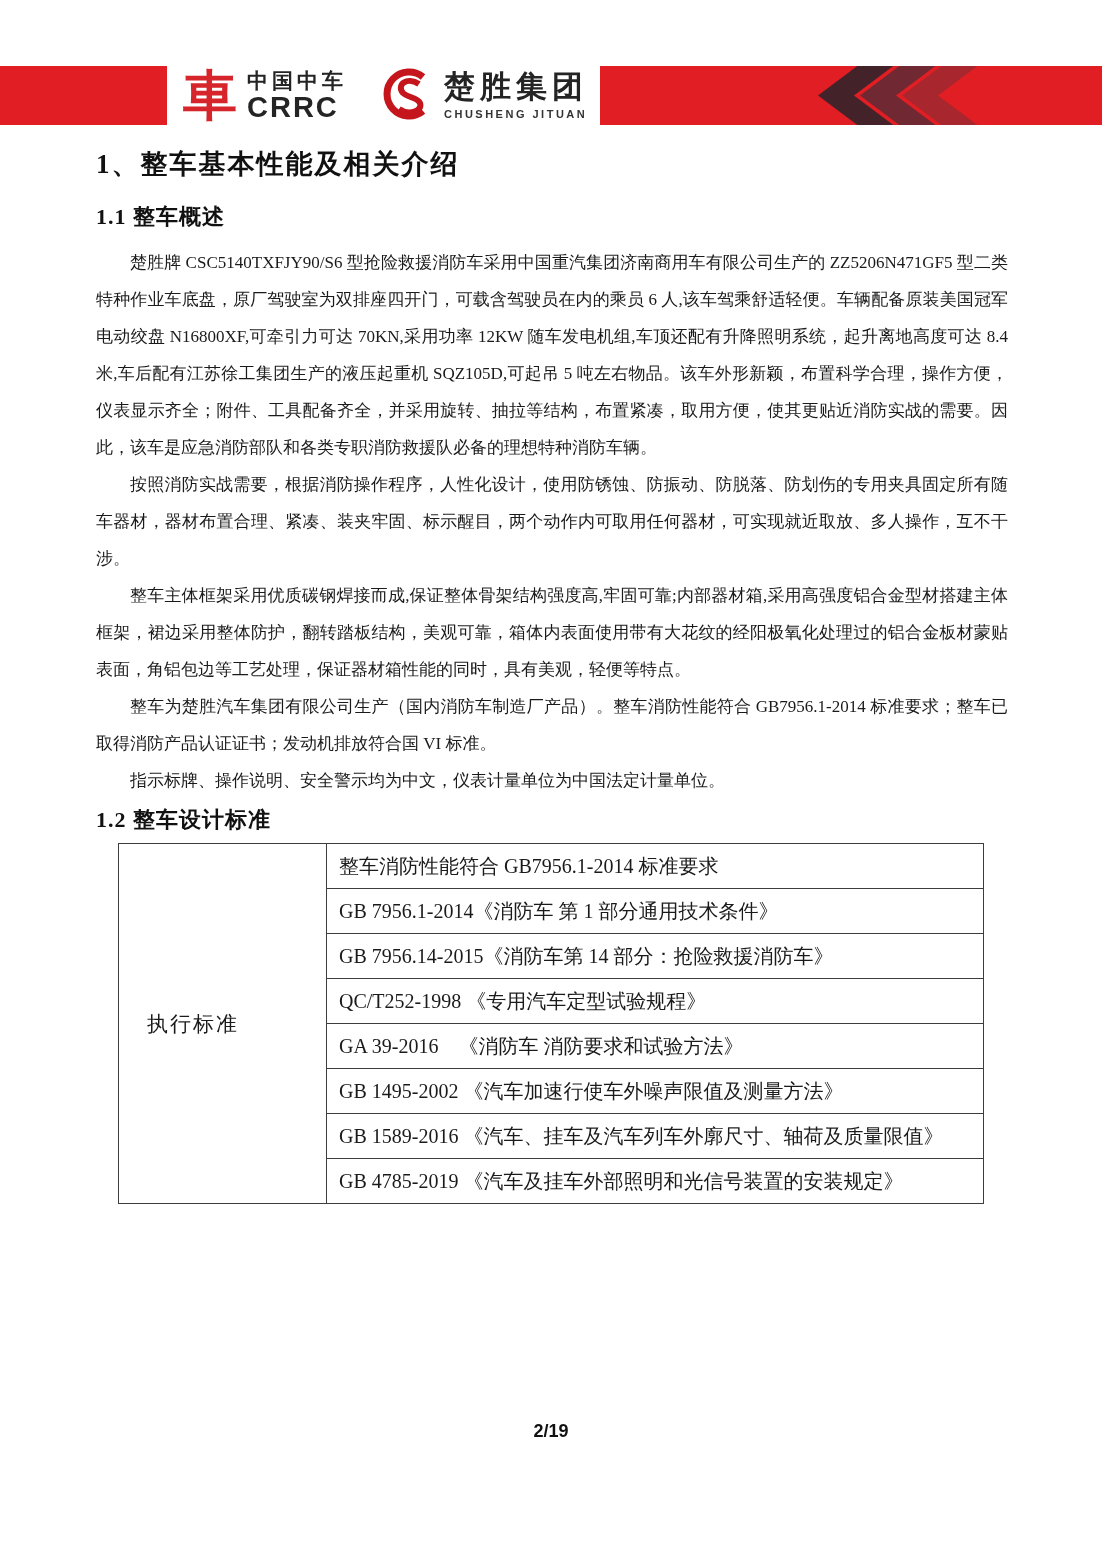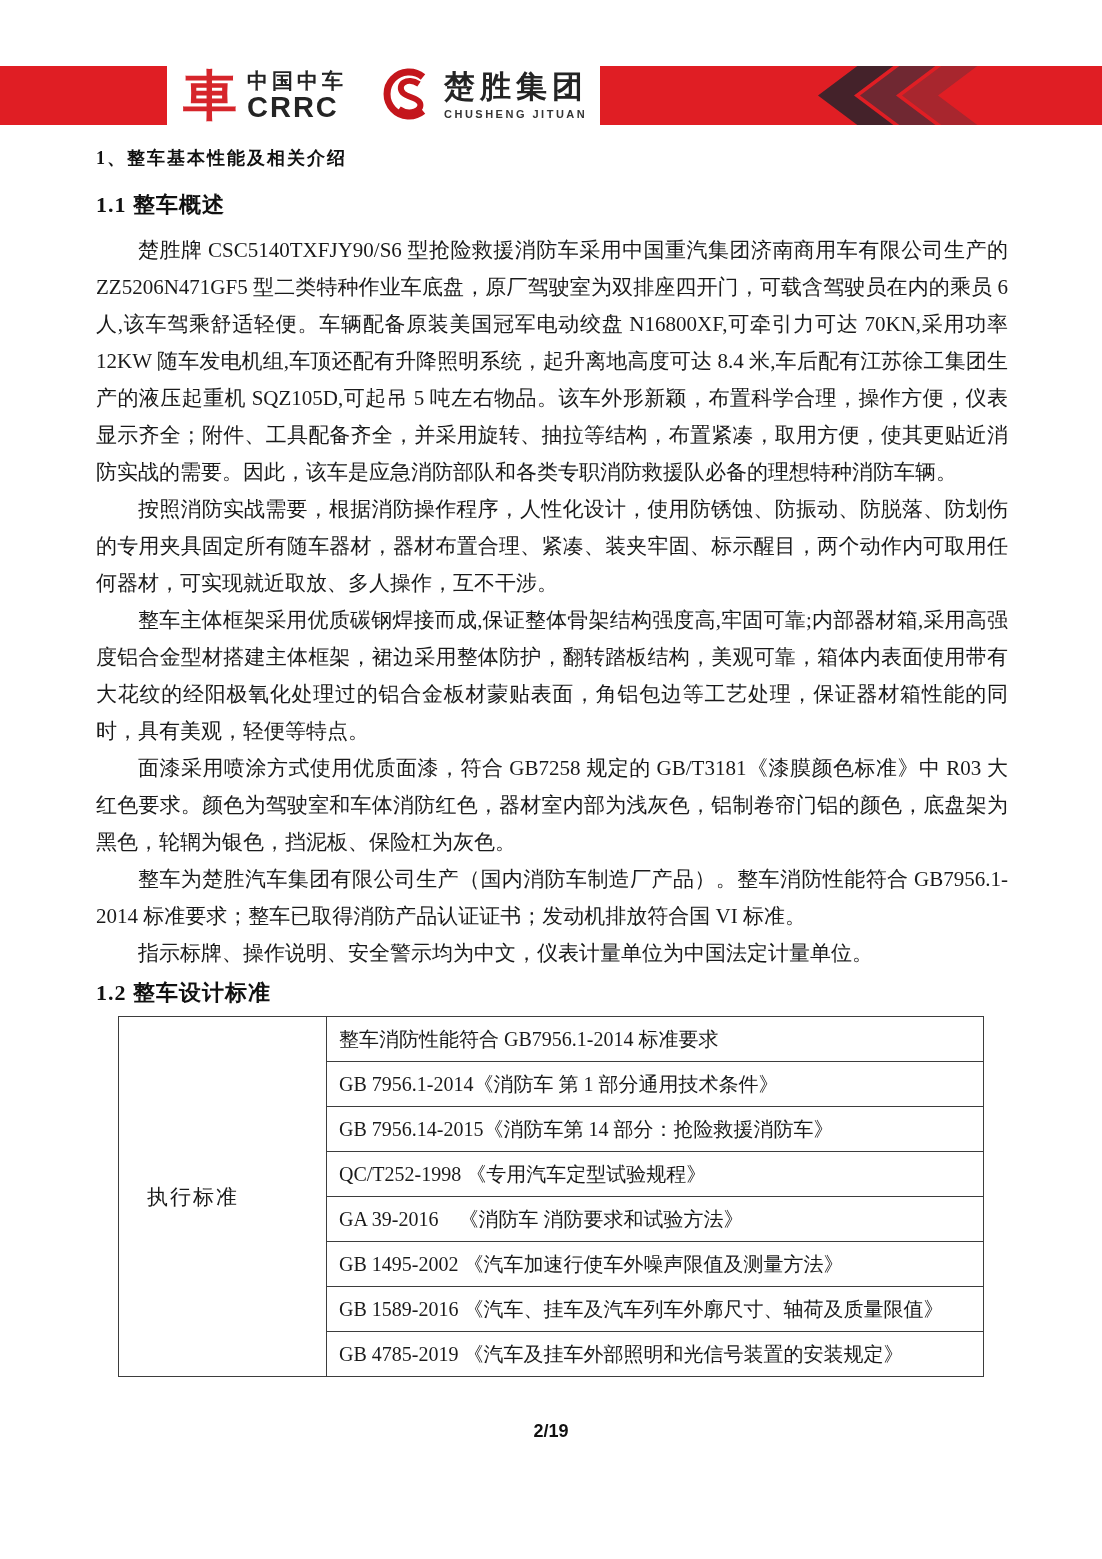--- a/index.html
+++ b/index.html
@@ -26,29 +26,29 @@
   .crrc-en { font-size:29px; font-weight:bold; letter-spacing:2px; color:#242424; line-height:1.0; }
 
   .cs-logo { display:flex; align-items:center; margin-left:36px; }
   .cs-text { margin-left:9px; display:flex; flex-direction:column; font-family:"Liberation Sans","DejaVu Sans",sans-serif; }
   .cs-cn { font-size:31px; font-weight:bold; letter-spacing:5px; color:#242424; line-height:1.05; }
   .cs-en { font-size:11px; font-weight:bold; letter-spacing:2.5px; color:#333333; margin-top:4px; }
 
   
   .content { position:absolute; top:0; left:96px; width:912px; padding-top:146px; }
   .h1 {
-    font-size:18px; font-weight:bold; letter-spacing:2px;
+    font-size:27px; font-weight:bold; letter-spacing:2px;
     margin:0 0 20px 0; color:#111111;
   }
   .h2 {
     font-size:22px; font-weight:bold; letter-spacing:1px;
     margin:0 0 12px 0; color:#111111;
   }
   .para {
-    font-size:21px; line-height:37px; text-align:justify;
+    font-size:17px; line-height:37px; text-align:justify;
     text-indent:2em; margin:0; color:#1a1a1a;
   }
   .h3 {
     font-size:22px; font-weight:bold; letter-spacing:1px;
     margin:6px 0 8px 0; color:#111111;
   }
 
   
   .std-table {
     border-collapse:collapse; table-layout:fixed;
@@ -112,21 +112,20 @@
   </div>
 
   <div class="content">
     <div class="h1">1、整车基本性能及相关介绍</div>
 
     <div class="h2">1.1 整车概述</div>
 
     <p class="para">楚胜牌 CSC5140TXFJY90/S6 型抢险救援消防车采用中国重汽集团济南商用车有限公司生产的 ZZ5206N471GF5 型二类特种作业车底盘，原厂驾驶室为双排座四开门，可载含驾驶员在内的乘员 6 人,该车驾乘舒适轻便。车辆配备原装美国冠军电动绞盘 N16800XF,可牵引力可达 70KN,采用功率 12KW 随车发电机组,车顶还配有升降照明系统，起升离地高度可达 8.4 米,车后配有江苏徐工集团生产的液压起重机 SQZ105D,可起吊 5 吨左右物品。该车外形新颖，布置科学合理，操作方便，仪表显示齐全；附件、工具配备齐全，并采用旋转、抽拉等结构，布置紧凑，取用方便，使其更贴近消防实战的需要。因此，该车是应急消防部队和各类专职消防救援队必备的理想特种消防车辆。</p>
     <p class="para">按照消防实战需要，根据消防操作程序，人性化设计，使用防锈蚀、防振动、防脱落、防划伤的专用夹具固定所有随车器材，器材布置合理、紧凑、装夹牢固、标示醒目，两个动作内可取用任何器材，可实现就近取放、多人操作，互不干涉。</p>
     <p class="para">整车主体框架采用优质碳钢焊接而成,保证整体骨架结构强度高,牢固可靠;内部器材箱,采用高强度铝合金型材搭建主体框架，裙边采用整体防护，翻转踏板结构，美观可靠，箱体内表面使用带有大花纹的经阳极氧化处理过的铝合金板材蒙贴表面，角铝包边等工艺处理，保证器材箱性能的同时，具有美观，轻便等特点。</p>
-    <p class="para">面漆采用喷涂方式使用优质面漆，符合 GB7258 规定的 GB/T3181《漆膜颜色标准》中 R03 大红色要求。颜色为驾驶室和车体消防红色，器材室内部为浅灰色，铝制卷帘门铝的颜色，底盘架为黑色，轮辋为银色，挡泥板、保险杠为灰色。</p>
     <p class="para">整车为楚胜汽车集团有限公司生产（国内消防车制造厂产品）。整车消防性能符合 GB7956.1-2014 标准要求；整车已取得消防产品认证证书；发动机排放符合国 VI 标准。</p>
     <p class="para">指示标牌、操作说明、安全警示均为中文，仪表计量单位为中国法定计量单位。</p>
 
     <div class="h3">1.2 整车设计标准</div>
 
     <table class="std-table">
       <tbody>
         <tr>
           <td class="row-header" rowspan="8">执行标准</td>
           <td class="std-cell">整车消防性能符合 GB7956.1-2014 标准要求</td>

